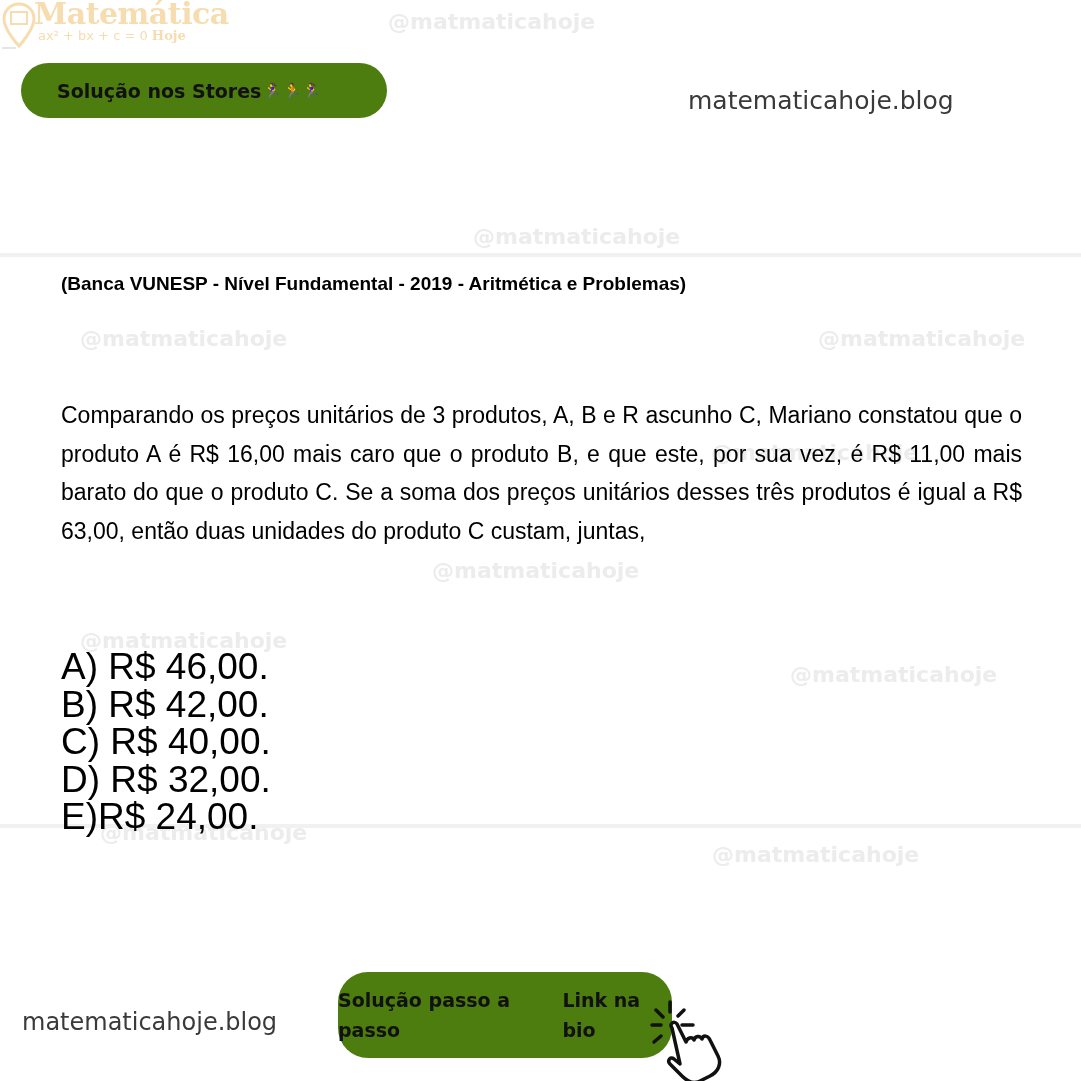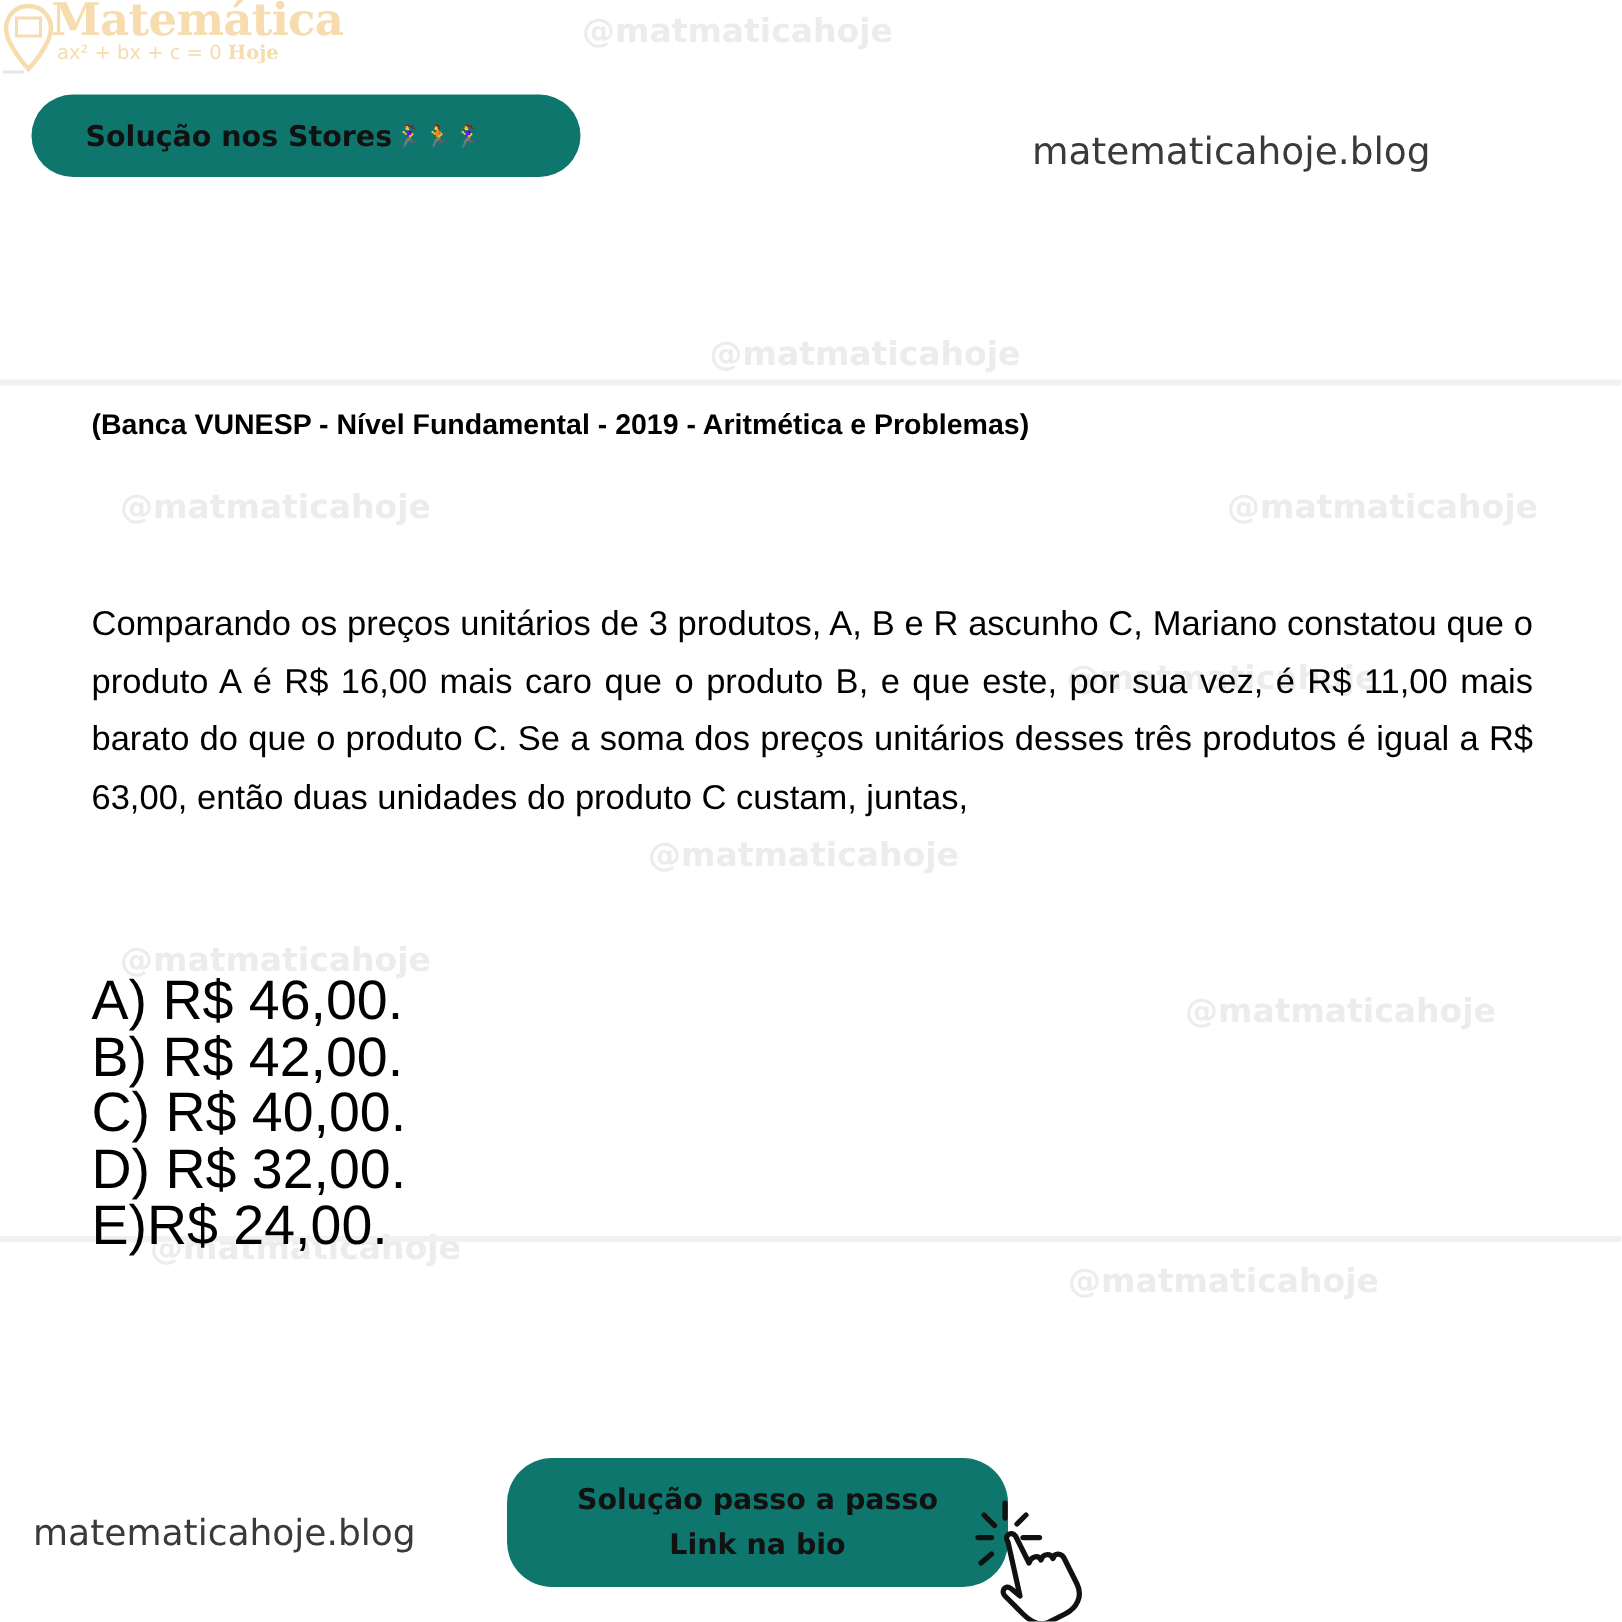--- a/index.html
+++ b/index.html
@@ -20,26 +20,26 @@
   }
   .logo-eq b { font-family:"DejaVu Serif", serif; }
   .logo-pin { position:absolute; left:2px; top:2px; }
   
   .wm {
     position:absolute; font-family:"DejaVu Sans", sans-serif; font-weight:bold;
     font-size:22px; color:#ececec; white-space:nowrap; z-index:0;
   }
   
   .pill {
-    position:absolute; background:#0f766e; border-radius:28px;
+    position:absolute; background:#4d7c0f; border-radius:28px;
     display:flex; align-items:center; justify-content:center;
     font-family:"DejaVu Sans", sans-serif; font-weight:bold; color:#111;
   }
   .pill-top { left:21px; top:63px; width:366px; height:55px; font-size:19px; justify-content:flex-start; padding-left:36px; box-sizing:border-box; }
-  .pill-bottom { left:338px; top:972px; width:334px; height:86px; border-radius:30px; flex-direction:column; font-size:19px; line-height:30px; }
+  .pill-bottom { left:338px; top:972px; width:334px; height:86px; border-radius:30px; flex-direction:row; font-size:19px; line-height:30px; }
   .site {
     position:absolute; font-family:"DejaVu Sans", sans-serif; font-weight:normal;
     color:#3a3a3a; white-space:nowrap;
   }
   .site-top { left:688px; top:86px; font-size:25px; }
   .site-bottom { left:22px; top:1008px; font-size:24px; }
   
   .sep { position:absolute; left:0; width:1081px; height:4px; background:#f1f1f1; z-index:0; }
   
   .content { position:absolute; left:61px; width:961px; z-index:1; }

